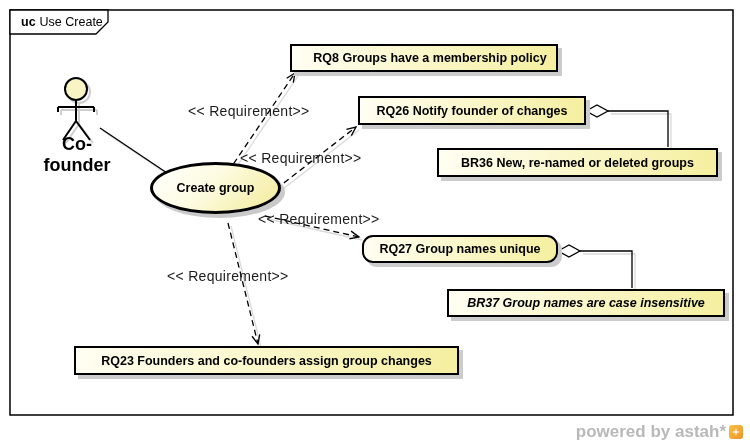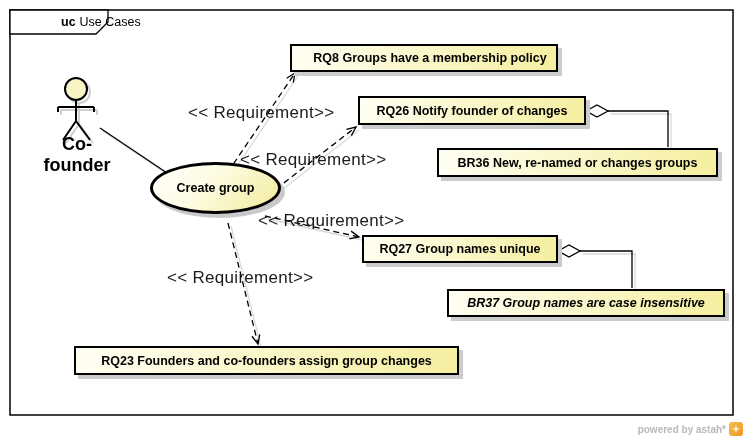--- a/index.html
+++ b/index.html
@@ -14,35 +14,35 @@
     border:2px solid #000;box-sizing:border-box;
     box-shadow:4px 4px 0 #cccccc;
     font-weight:bold;font-size:12.5px;color:#000;white-space:nowrap;
   }
   .ellipse{
     border-radius:50%;border-width:3px;
     background:linear-gradient(135deg,#ffffff 0%,#fdfbe0 45%,#f2eb99 100%);
     box-shadow:4px 4px 0 #c9c9c9;
   }
   .stereo{
-    position:absolute;font-size:17px;color:#1b1b1b;white-space:nowrap;
+    position:absolute;font-size:14px;color:#1b1b1b;white-space:nowrap;
     letter-spacing:0.3px;
   }
   .actor-label{
     position:absolute;left:35px;top:134px;width:84px;text-align:center;
     font-weight:bold;font-size:18px;color:#000;
   }
   .frame-title{
     position:absolute;left:21px;top:15px;font-size:12.5px;color:#000;
     white-space:nowrap;
   }
-  .frame-title .kw{font-weight:bold;margin-right:4px;margin-left:40px;}
+  .frame-title .kw{font-weight:bold;margin-right:4px;}
   .watermark{
     position:absolute;top:422px;right:7px;display:flex;align-items:center;gap:3px;
-    color:#b9b9b9;font-size:10px;font-weight:bold;
+    color:#b9b9b9;font-size:17px;font-weight:bold;
   }
   .astah-logo{
     width:14px;height:14px;border-radius:3px;position:relative;
     background:linear-gradient(135deg,#f8c049 0%,#ef9426 100%);
   }
   .astah-logo:after{
     content:"";position:absolute;left:3px;top:3px;width:8px;height:8px;
     background:linear-gradient(135deg,#ffffff 0%,#ffe9b0 100%);
     clip-path:polygon(50% 0,62% 38%,100% 50%,62% 62%,50% 100%,38% 62%,0 50%,38% 38%);
   }
@@ -93,31 +93,31 @@
       <path d="M228,223 L258,344" marker-end="url(#openArrow)"></path>
     </g>
 
     <path d="M608,111 L668,111 L668,147" fill="none" stroke="#000" stroke-width="1.3"></path>
     <polygon points="586,111 597,105 608,111 597,117" fill="#ffffff" stroke="#000" stroke-width="1.3"></polygon>
     <path d="M580,251 L632,251 L632,288" fill="none" stroke="#000" stroke-width="1.3"></path>
     <polygon points="558,251 569,245 580,251 569,257" fill="#ffffff" stroke="#000" stroke-width="1.3"></polygon>
   </svg>
 
   <div class="frame-title">
-    <span class="kw">uc</span><span>Use Cases</span>
+    <span class="kw">uc</span><span>Use Create</span>
   </div>
 
   <div class="actor-label">Co-founder</div>
 
   <div class="node ellipse" style="left:150px;top:162px;width:131px;height:52px;text-align:center;">Create group</div>
 
   <div class="node" style="left:290px;top:44px;width:268px;height:28px;padding-left:12px;">RQ8 Groups have a membership policy</div>
   <div class="node" style="left:358px;top:96px;width:228px;height:29px;">RQ26 Notify founder of changes</div>
-  <div class="node" style="left:437px;top:148px;width:281px;height:29px;">BR36 New, re-named or changes groups</div>
-  <div class="node" style="left:362px;top:235px;width:196px;height:28px;">RQ27 Group names unique</div>
+  <div class="node" style="left:437px;top:148px;width:281px;height:29px;">BR36 New, re-named or deleted groups</div>
+  <div class="node" style="left:362px;top:235px;width:196px;height:28px;border-radius:11px;">RQ27 Group names unique</div>
   <div class="node" style="left:447px;top:289px;width:278px;height:28px;font-style:italic;">BR37 Group names are case insensitive</div>
   <div class="node" style="left:74px;top:346px;width:385px;height:29px;">RQ23 Founders and co-founders assign group changes</div>
 
   <div class="stereo" style="left:188px;top:103px;">&lt;&lt; Requirement&gt;&gt;</div>
   <div class="stereo" style="left:240px;top:150px;">&lt;&lt; Requirement&gt;&gt;</div>
   <div class="stereo" style="left:258px;top:211px;">&lt;&lt; Requirement&gt;&gt;</div>
   <div class="stereo" style="left:167px;top:268px;">&lt;&lt; Requirement&gt;&gt;</div>
 
   <div class="watermark">
     <span>powered by astah*</span>

